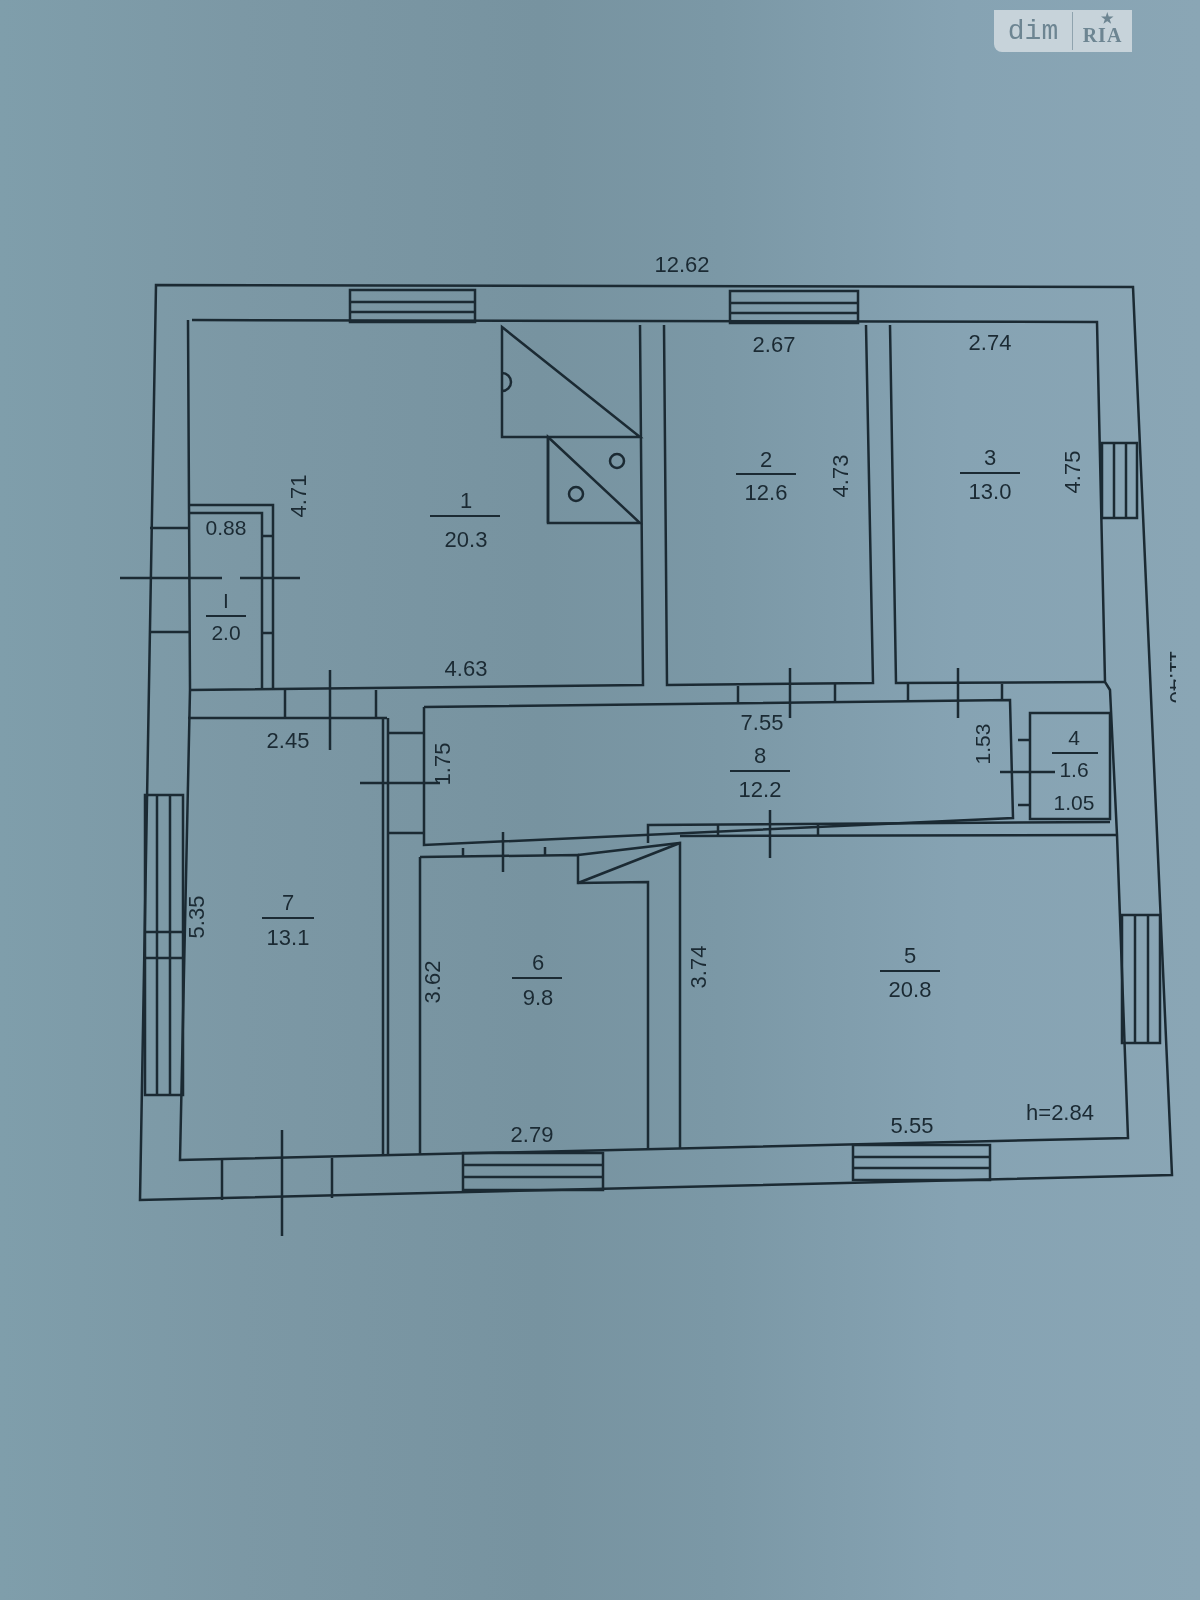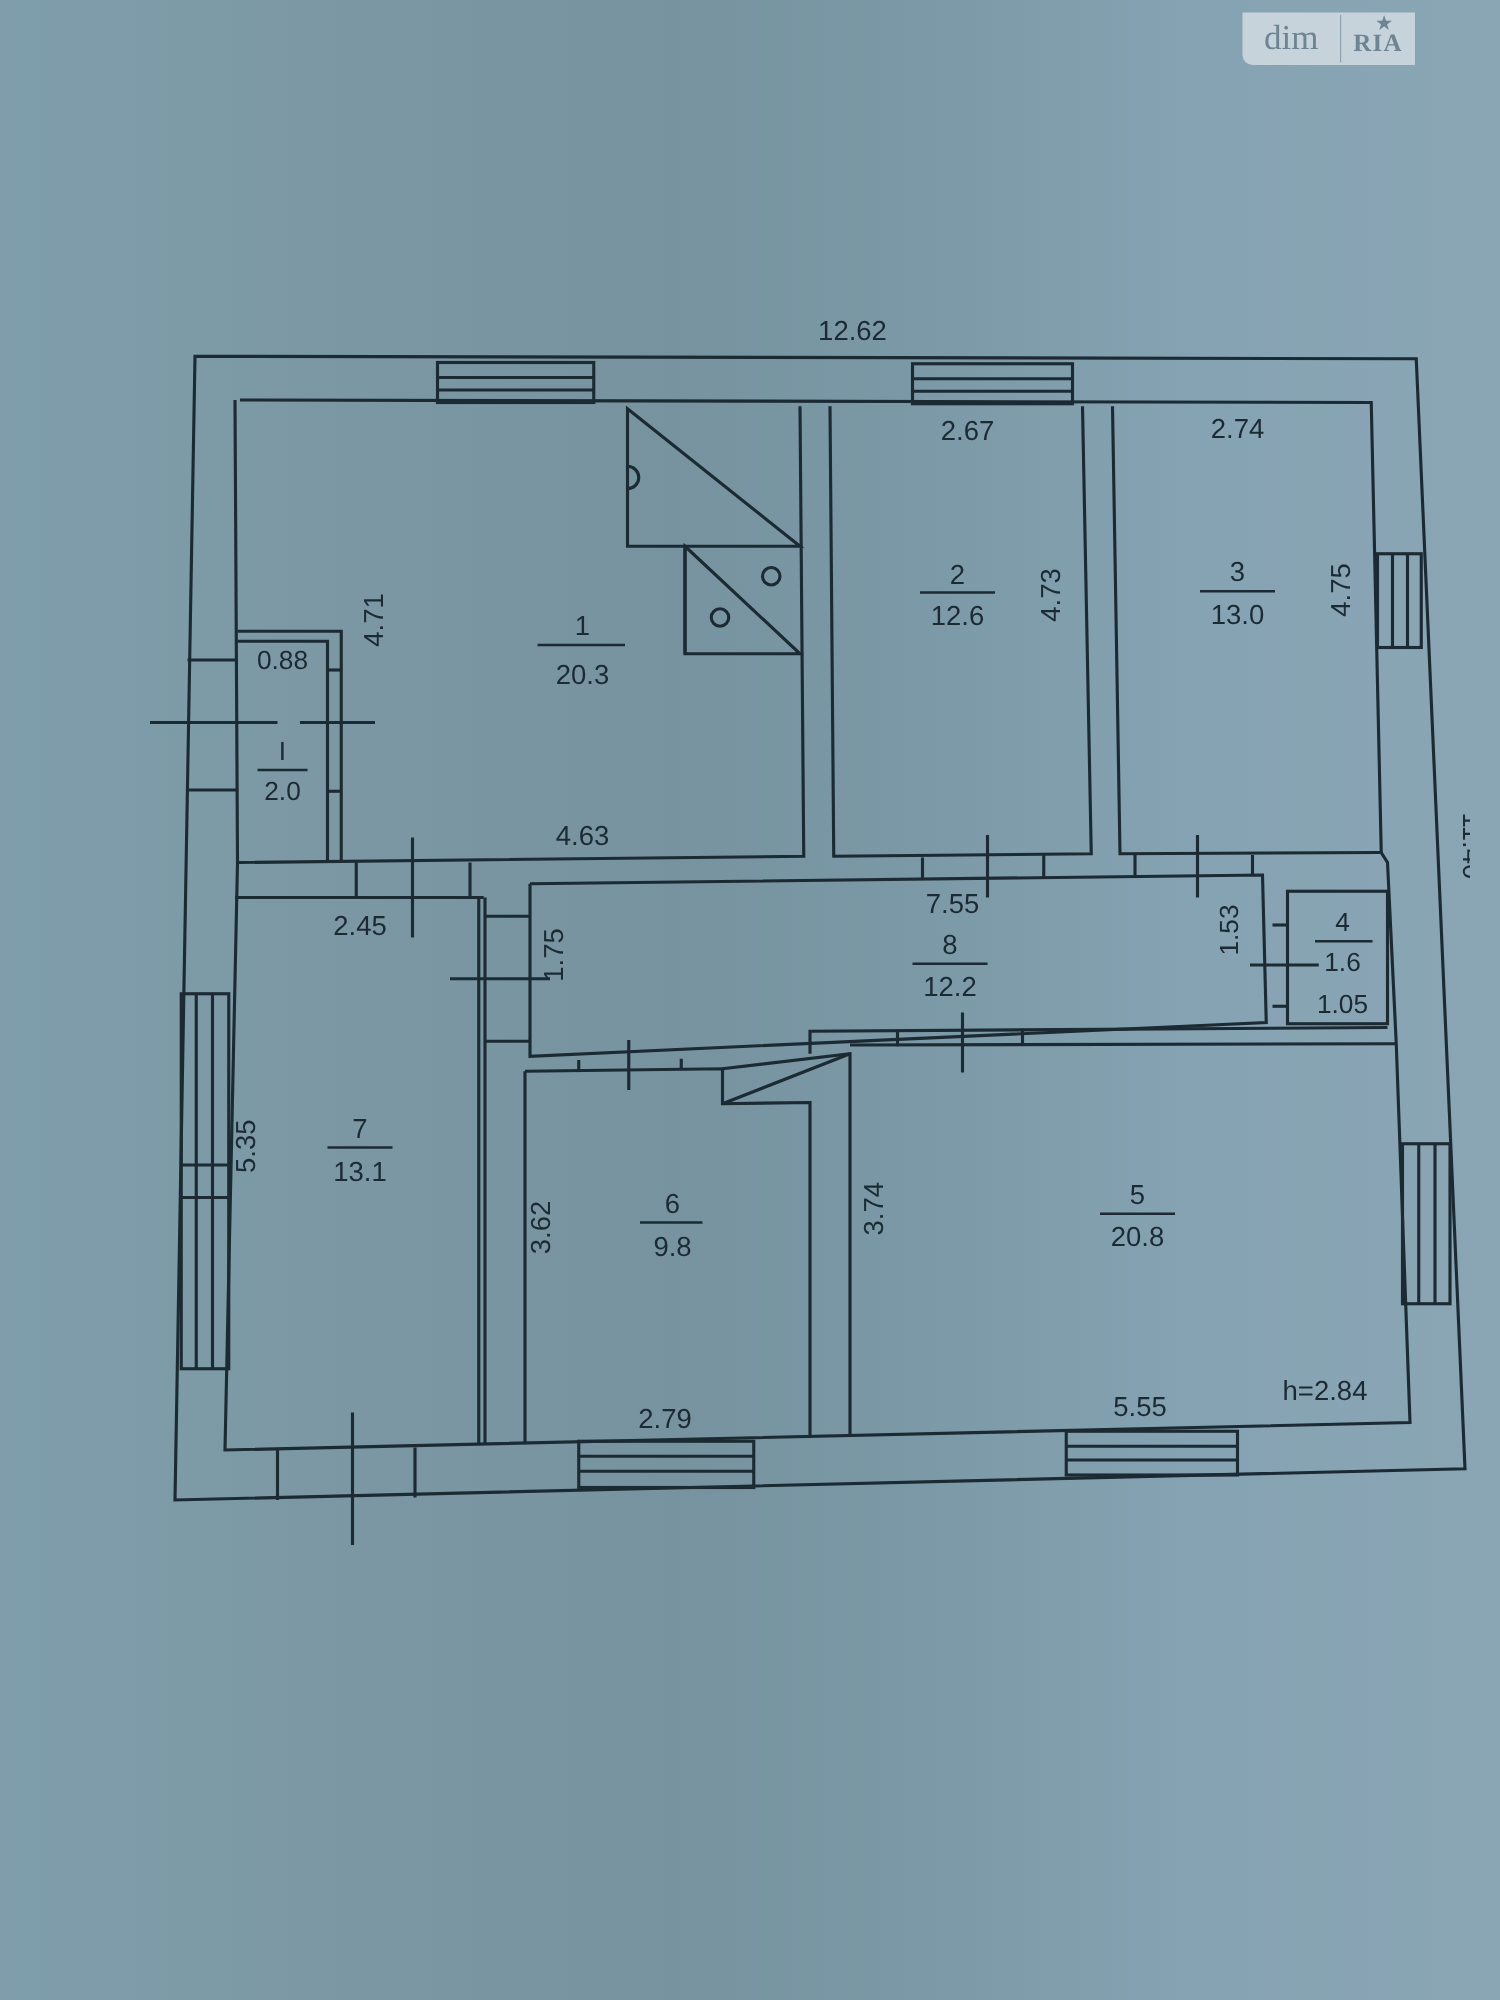--- a/index.html
+++ b/index.html
@@ -8,21 +8,21 @@
       background: linear-gradient(90deg, #7f9eab 0%, #7c98a5 20%, #7793a0 45%, #7b98a6 60%, #86a3b3 80%, #8aa6b5 100%);
       font-family: "Liberation Sans", sans-serif;
       position:relative;
     }
     .plan { position:absolute; left:0; top:0; width:1176px; height:1568px; }
     .wm {
       position:absolute; left:994px; top:10px; width:138px; height:42px;
       background:#c7d3da; border-radius:0 0 0 8px;
       display:flex; align-items:center;
     }
-    .wm-dim { width:78px; text-align:center; font-size:28px; color:#6d8592; font-family:Liberation Serif, serif; }
+    .wm-dim { width:78px; text-align:center; font-size:28px; color:#6d8592; font-family:Liberation Mono, monospace; }
     .wm-sep { width:1px; height:38px; background:#8fa3ae; }
     .wm-ria { flex:1; text-align:center; font-family:"Liberation Serif", serif; font-weight:bold; font-size:20px; color:#6d8592; letter-spacing:1px; position:relative; top:4px; }
     .wm-star { position:absolute; left:28px; top:-14px; font-size:14px; color:#6d8592; }
     svg text { font-family:"Liberation Sans", sans-serif; fill:#1b2a33; }
   </style>
 </head>
 <body>
 
 <svg class="plan" viewBox="0 0 1176 1568" xmlns="http://www.w3.org/2000/svg">
   <g stroke="#1b2a33" stroke-width="2.5" fill="none">

